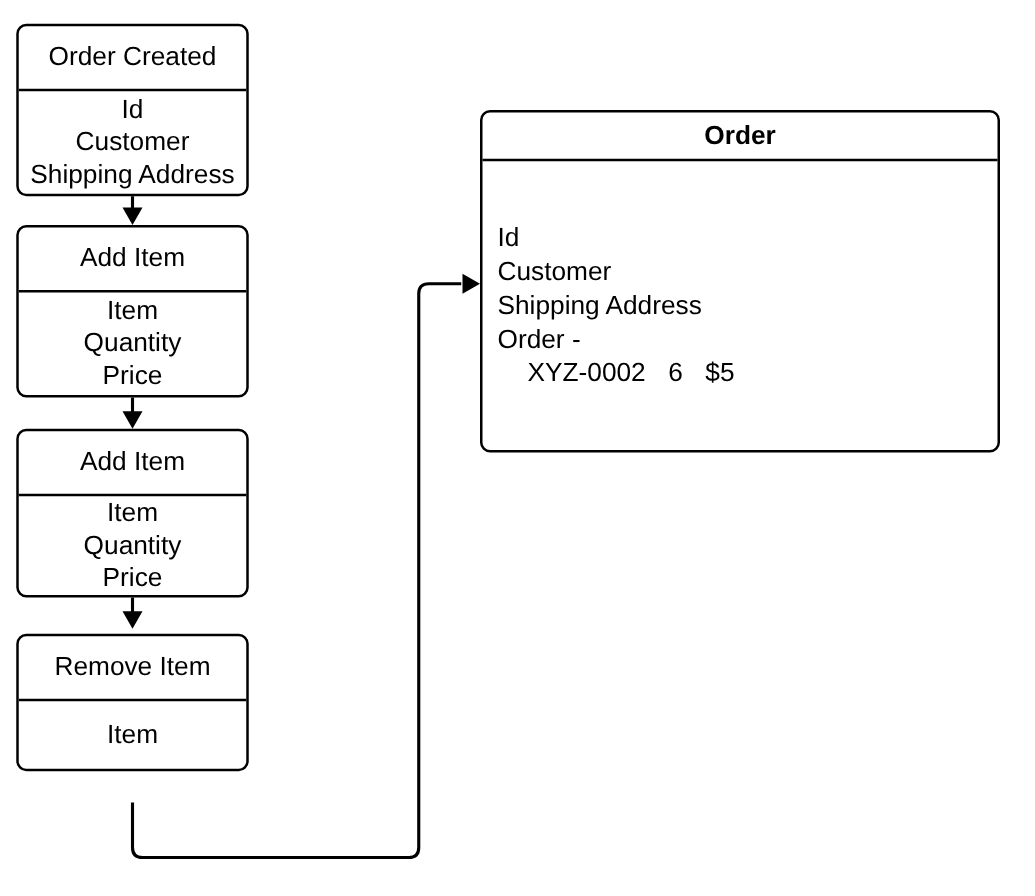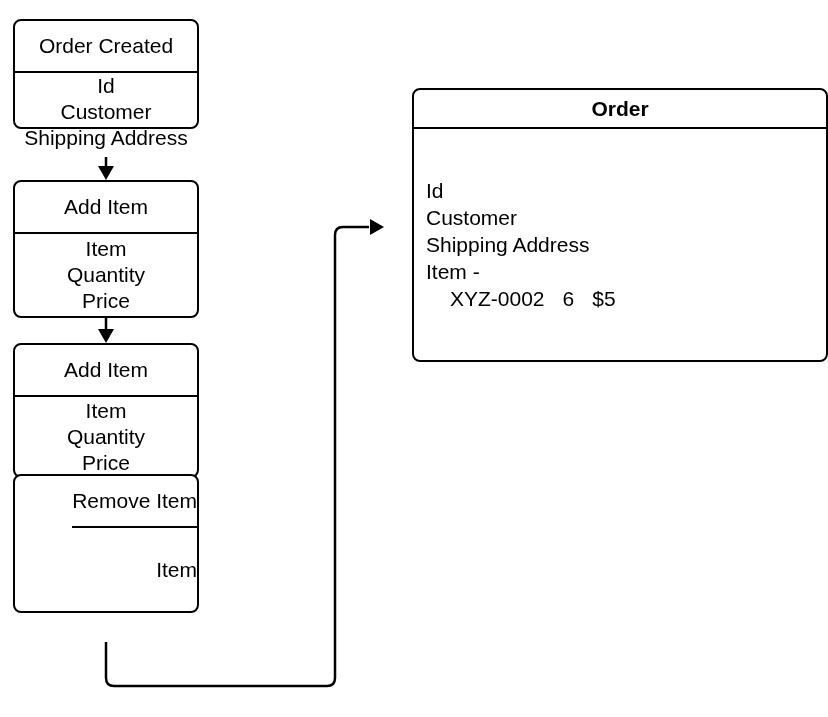--- a/index.html
+++ b/index.html
@@ -50,26 +50,26 @@
   .event-box .node-body {
     flex: 1;
     display: flex;
     flex-direction: column;
     align-items: center;
     justify-content: center;
     font-size: 21px;
     line-height: 26px;
     text-align: center;
   }
-  #event-1 { top: 19px;  height: 110px; }
+  #event-1 { top: 19px;  height: 138px; }
   #event-2 { top: 180px; height: 138px; }
   #event-3 { top: 343px; height: 135px; }
-  #event-4 { top: 474px; height: 139px; align-items: flex-end; }
+  #event-4 { top: 507px; height: 110px; }
 
-  #order-box { left: 384px; top: 88px; width: 416px; height: 274px; margin-left: 28px; }
+  #order-box { left: 384px; top: 88px; width: 416px; height: 274px; }
   #order-box .node-header { height: 37px; font-weight: bold; }
   #order-box .node-body {
     flex: 1;
     display: flex;
     flex-direction: column;
     justify-content: center;
     font-size: 21px;
     line-height: 27px;
     padding-left: 12px;
   }
@@ -129,20 +129,20 @@
       <div>Item</div>
     </div>
   </div>
 
   <div class="node" id="order-box">
     <div class="node-header">Order</div>
     <div class="node-body">
       <div>Id</div>
       <div>Customer</div>
       <div>Shipping Address</div>
-      <div>Item -</div>
+      <div>Order -</div>
       <div class="order-item-line">
         <span class="order-item-sku">XYZ-0002</span><span class="order-item-qty">6</span><span class="order-item-price">$5</span>
       </div>
     </div>
   </div>
 
 </div>
 
 </body></html>

